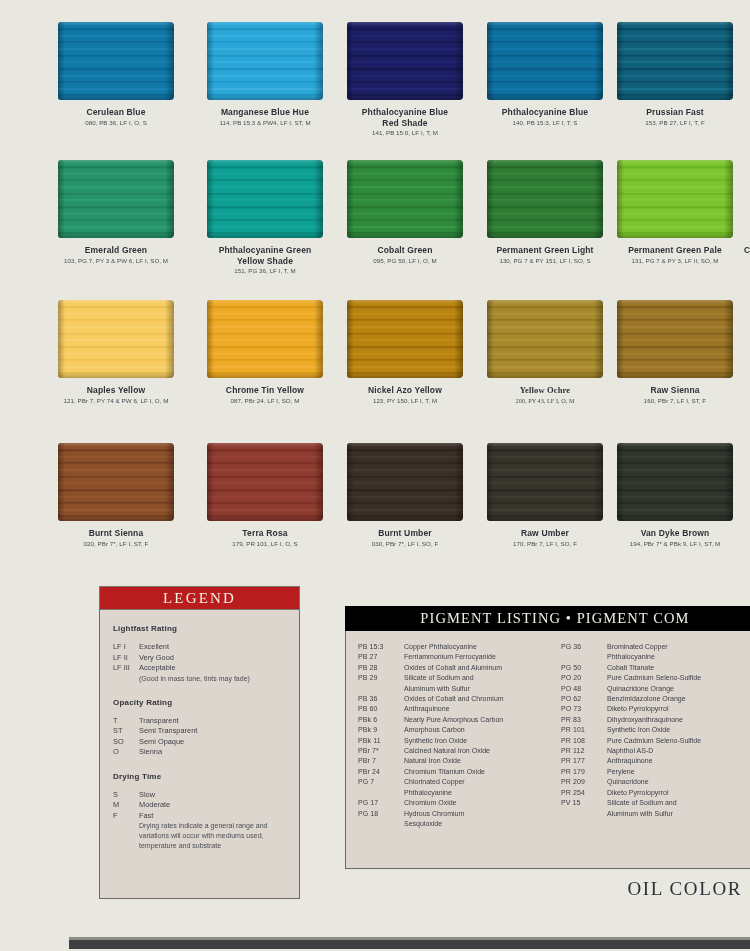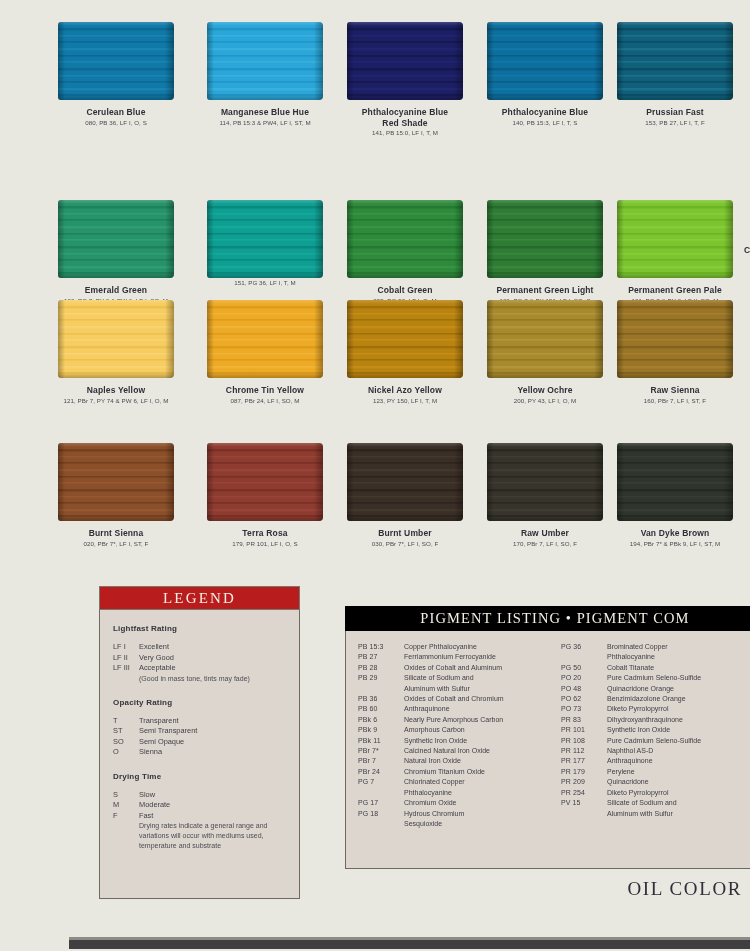--- a/index.html
+++ b/index.html
@@ -254,21 +254,21 @@
             </svg></div>
           <div class="edge-t"></div>
           <div class="edge-b"></div>
           <div class="edge-l"></div>
           <div class="edge-r"></div>
         </div>
         <div class="swatch-name">Prussian Fast</div>
         <div class="swatch-meta">153, PB 27, LF I, T, F</div>
       </div>
     </div>
-    <div class="swatch-row" style="position: absolute; top: 160px; left: 0px; width: 634px; margin-top: 40px;">
+    <div class="swatch-row" style="position: absolute; top: 160px; left: 0px; width: 634px;">
       <div class="swatch-cell" style="left: 41px;">
         <div class="swatch-paint">
           <div class="base" style="background:#27936a"></div>
           <div class="streaks"><svg width="116" height="78" viewBox="0 0 116 78" preserveAspectRatio="none">
               <rect x="-2" y="6" width="122" height="2.4" fill="#177552" opacity="0.55"></rect>
               <rect x="-2" y="13" width="122" height="1.6" fill="#3fae84" opacity="0.4"></rect>
               <rect x="-2" y="19" width="122" height="1.6" fill="#177552" opacity="0.55"></rect>
               <rect x="-2" y="26" width="122" height="2.4" fill="#3fae84" opacity="0.4"></rect>
               <rect x="-2" y="33" width="122" height="1.6" fill="#177552" opacity="0.55"></rect>
               <rect x="-2" y="39" width="122" height="1.6" fill="#3fae84" opacity="0.4"></rect>
@@ -300,20 +300,21 @@
               <rect x="-2" y="53" width="122" height="1.6" fill="#1fb8ab" opacity="0.4"></rect>
               <rect x="-2" y="59" width="122" height="1.6" fill="#067a72" opacity="0.55"></rect>
               <rect x="-2" y="66" width="122" height="2.4" fill="#1fb8ab" opacity="0.4"></rect>
               <rect x="-2" y="72" width="122" height="1.6" fill="#067a72" opacity="0.55"></rect>
             </svg></div>
           <div class="edge-t"></div>
           <div class="edge-b"></div>
           <div class="edge-l"></div>
           <div class="edge-r"></div>
         </div>
+        <div class="swatch-name">Phthalocyanine Green<div>Yellow Shade</div></div>
         <div class="swatch-meta">151, PG 36, LF I, T, M</div>
       </div>
       <div class="swatch-cell" style="left: 330px;">
         <div class="swatch-paint">
           <div class="base" style="background:#2f8a3c"></div>
           <div class="streaks"><svg width="116" height="78" viewBox="0 0 116 78" preserveAspectRatio="none">
               <rect x="-2" y="6" width="122" height="2.4" fill="#1d6b29" opacity="0.55"></rect>
               <rect x="-2" y="13" width="122" height="1.6" fill="#44a551" opacity="0.4"></rect>
               <rect x="-2" y="19" width="122" height="1.6" fill="#1d6b29" opacity="0.55"></rect>
               <rect x="-2" y="26" width="122" height="2.4" fill="#44a551" opacity="0.4"></rect>
@@ -448,21 +449,21 @@
               <rect x="-2" y="72" width="122" height="1.6" fill="#8d6004" opacity="0.55"></rect>
             </svg></div>
           <div class="edge-t"></div>
           <div class="edge-b"></div>
           <div class="edge-l"></div>
           <div class="edge-r"></div>
         </div>
         <div class="swatch-name">Nickel Azo Yellow</div>
         <div class="swatch-meta">123, PY 150, LF I, T, M</div>
       </div>
-      <div class="swatch-cell" style="left: 470px;">
+      <div class="swatch-cell" style="left: 470px; font-family: Liberation Serif, serif;">
         <div class="swatch-paint">
           <div class="base" style="background:#a88a2e"></div>
           <div class="streaks"><svg width="116" height="78" viewBox="0 0 116 78" preserveAspectRatio="none">
               <rect x="-2" y="6" width="122" height="2.4" fill="#836a1a" opacity="0.55"></rect>
               <rect x="-2" y="13" width="122" height="1.6" fill="#c2a348" opacity="0.4"></rect>
               <rect x="-2" y="19" width="122" height="1.6" fill="#836a1a" opacity="0.55"></rect>
               <rect x="-2" y="26" width="122" height="2.4" fill="#c2a348" opacity="0.4"></rect>
               <rect x="-2" y="33" width="122" height="1.6" fill="#836a1a" opacity="0.55"></rect>
               <rect x="-2" y="39" width="122" height="1.6" fill="#c2a348" opacity="0.4"></rect>
               <rect x="-2" y="46" width="122" height="2.4" fill="#836a1a" opacity="0.55"></rect>

